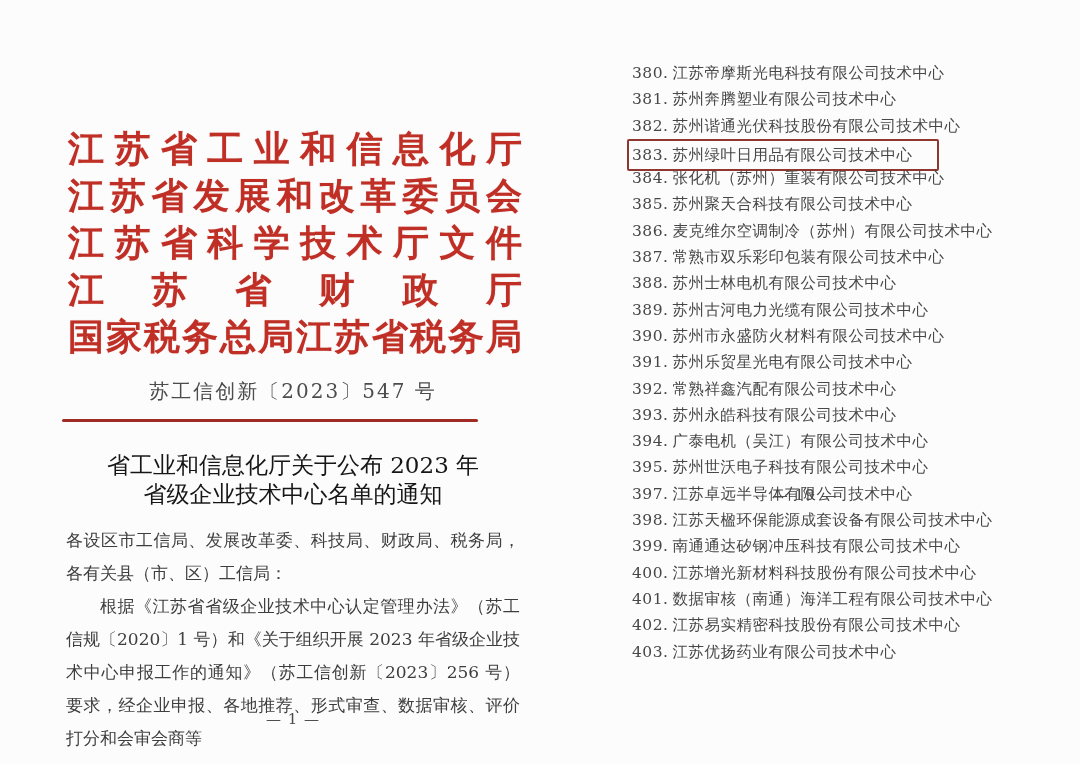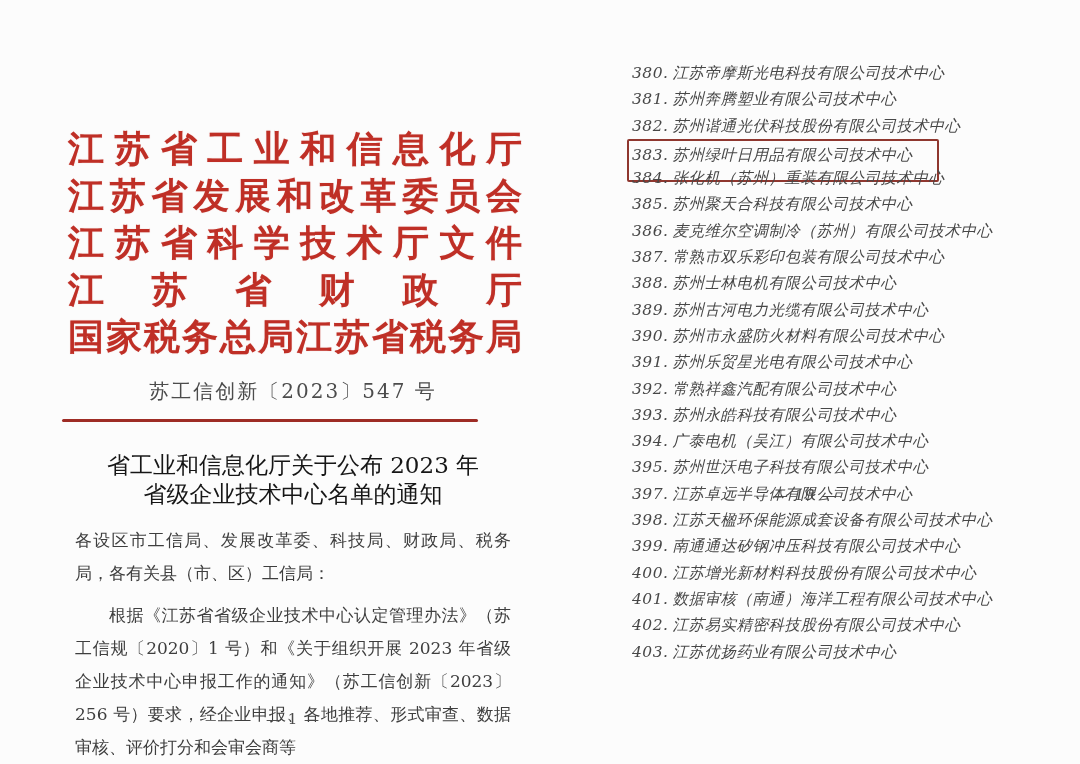--- a/index.html
+++ b/index.html
@@ -58,57 +58,56 @@
     color: #161616;
   }
   .body-text {
     margin-top: 15px;
     padding: 0 6px;
     font-size: 17px;
     line-height: 33px;
     color: #3e3e3e;
     text-align: justify;
   }
-  .body-text p { margin: 9px; }
+  .body-text p { margin: 0; }
   .body-text p.indent { text-indent: 2em; }
   .page-num {
     position: absolute;
     bottom: 36px;
     left: 0;
     width: 100%;
     text-align: center;
     font-size: 15px;
     color: #4a4a4a;
     letter-spacing: 1px;
   }
 
   
   .right-page {
     position: absolute;
     left: 632px;
     top: 0;
     width: 430px;
     height: 553px;
-    font-style: italic;
   }
   .list { margin-top: 60px; }
   .list-row {
     height: 26.3px;
     line-height: 26.3px;
     font-size: 15.5px;
     color: #474747;
     white-space: nowrap;
     letter-spacing: 0.5px;
   }
   .list-row .num { margin-right: 4px; }
   .row-inner { display: inline-block; }
   .list-row.highlighted .row-inner {
     border: 2px solid #8f372f;
     border-radius: 2px;
-    padding: 1px 24px 12px 3px;
+    padding: 1px 24px 1px 3px;
     margin-left: -5px;
   }
   .right-page .page-num {
     bottom: 49px;
     transform: translateX(-42px);
   }
 </style>
 </head>
 <body>
 

